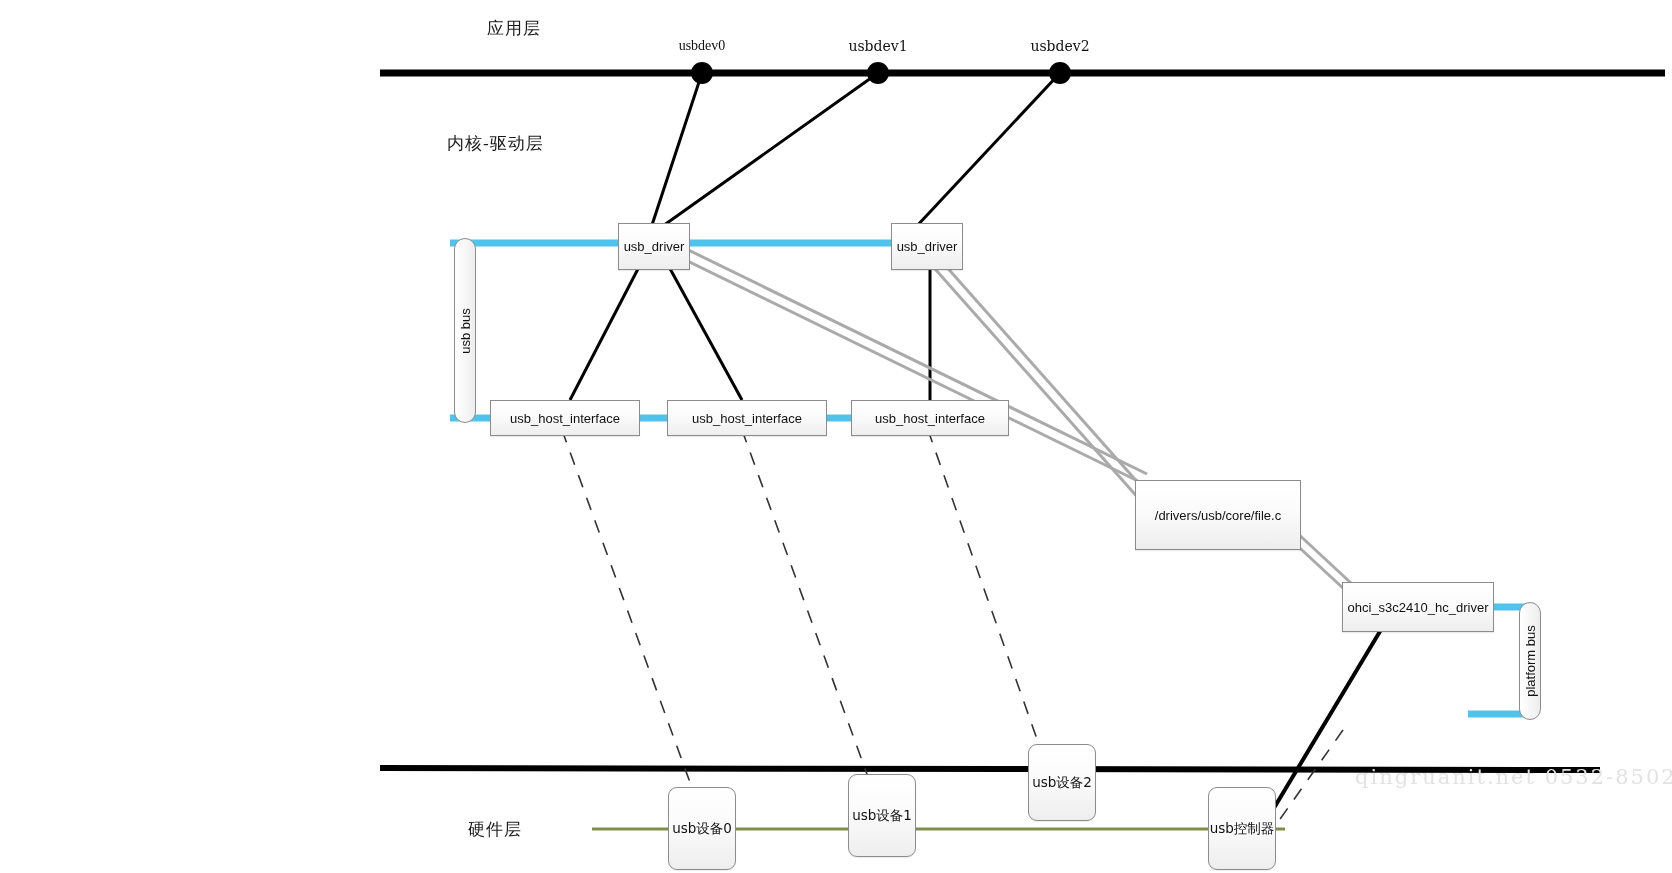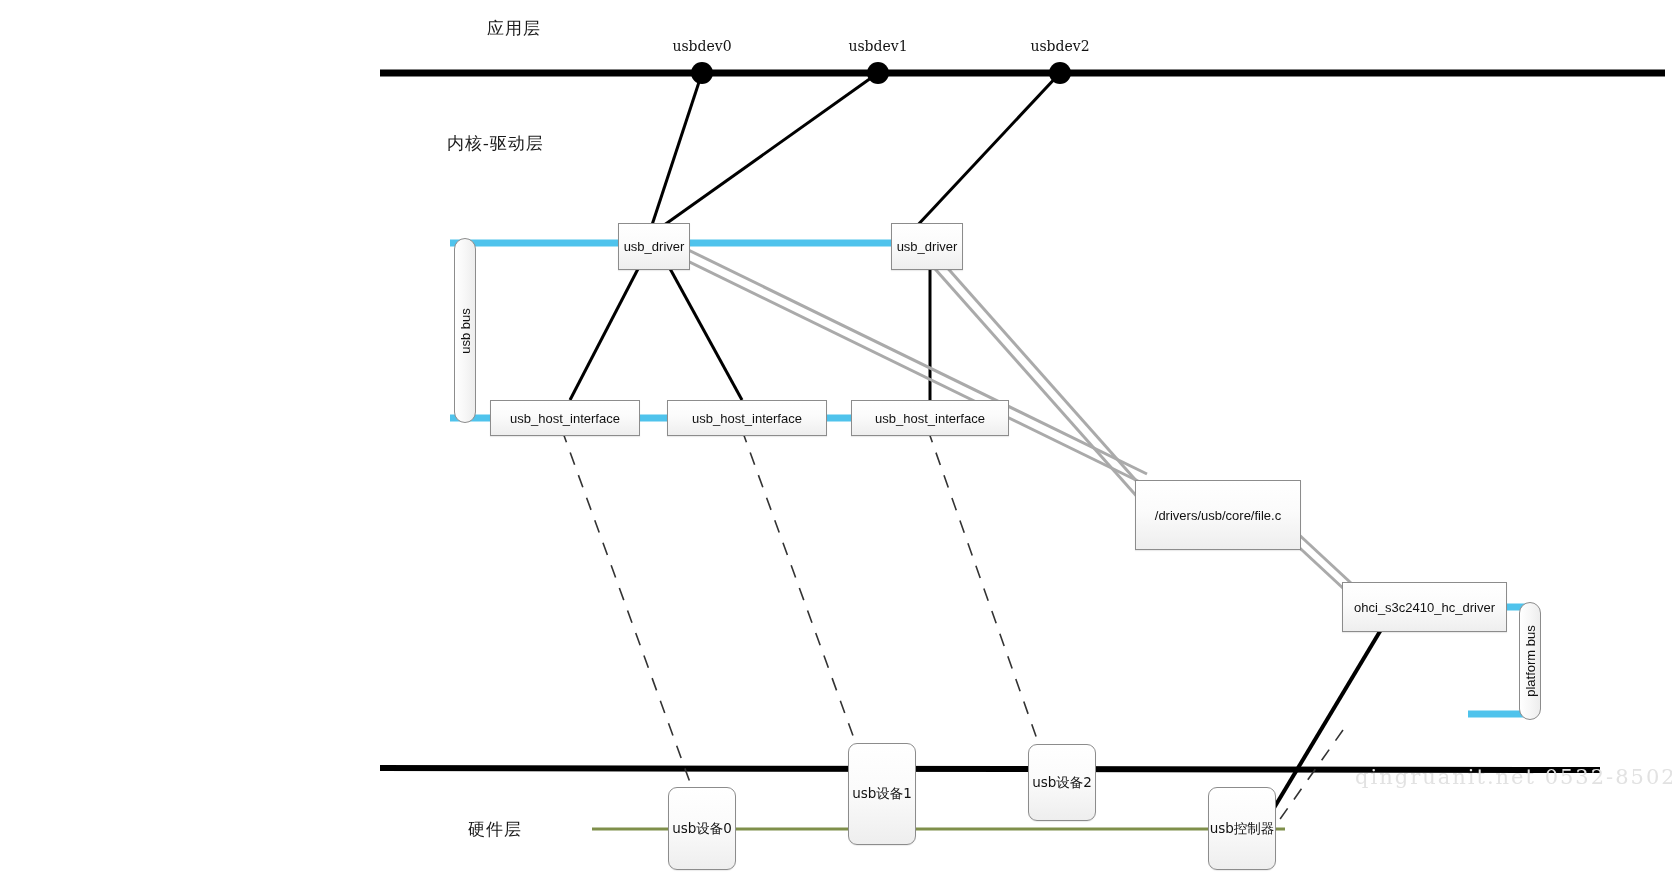--- a/index.html
+++ b/index.html
@@ -145,21 +145,21 @@
 
     <circle cx="702" cy="73" r="11" fill="#000000"></circle>
     <circle cx="878" cy="73" r="11" fill="#000000"></circle>
     <circle cx="1060" cy="73" r="11" fill="#000000"></circle>
   </svg>
 
   <div class="layer-label" style="left:487px; top:17px;">应用层</div>
   <div class="layer-label" style="left:447px; top:132px;">内核-驱动层</div>
   <div class="layer-label" style="left:468px; top:818px;">硬件层</div>
 
-  <div class="dev-label" style="left:702px; top:38px;">usbdev0</div>
+  <div class="dev-label" style="left:702px; top:38px;font-family:Liberation Serif, serif;">usbdev0</div>
   <div class="dev-label" style="left:878px; top:38px;">usbdev1</div>
   <div class="dev-label" style="left:1060px; top:38px;">usbdev2</div>
 
   <div class="capsule" style="left:454px; top:238px; width:22px; height:185px;">
     <span>usb bus</span>
   </div>
   <div class="capsule" style="left:1519px; top:602px; width:22px; height:118px;">
     <span>platform bus</span>
   </div>
 
@@ -177,29 +177,29 @@
     <span>usb_host_interface</span>
   </div>
   <div class="node" style="left:851px; top:400px; width:158px; height:36px;">
     <span>usb_host_interface</span>
   </div>
 
   <div class="node" style="left:1135px; top:480px; width:166px; height:70px;">
     <span>/drivers/usb/core/file.c</span>
   </div>
 
-  <div class="node" style="left:1342px; top:582px; width:165px; height:50px;">
+  <div class="node" style="left:1342px; top:582px; width:152px; height:50px;">
     <span>ohci_s3c2410_hc_driver</span>
   </div>
 
 
   <div class="node tall hw" style="left:668px; top:787px; width:68px; height:83px;">
     <span>usb设备0</span>
   </div>
-  <div class="node tall hw" style="left:848px; top:743px; width:68px; height:102px;">
+  <div class="node tall hw" style="left:848px; top:774px; width:68px; height:83px;">
     <span>usb设备1</span>
   </div>
   <div class="node tall hw" style="left:1028px; top:744px; width:68px; height:77px;">
     <span>usb设备2</span>
   </div>
   <div class="node tall hw" style="left:1208px; top:787px; width:68px; height:83px;">
     <span>usb控制器</span>
   </div>
 
   <div class="watermark" style="left:1355px; top:765px;">qingruanit.net  0532-85025005</div>

